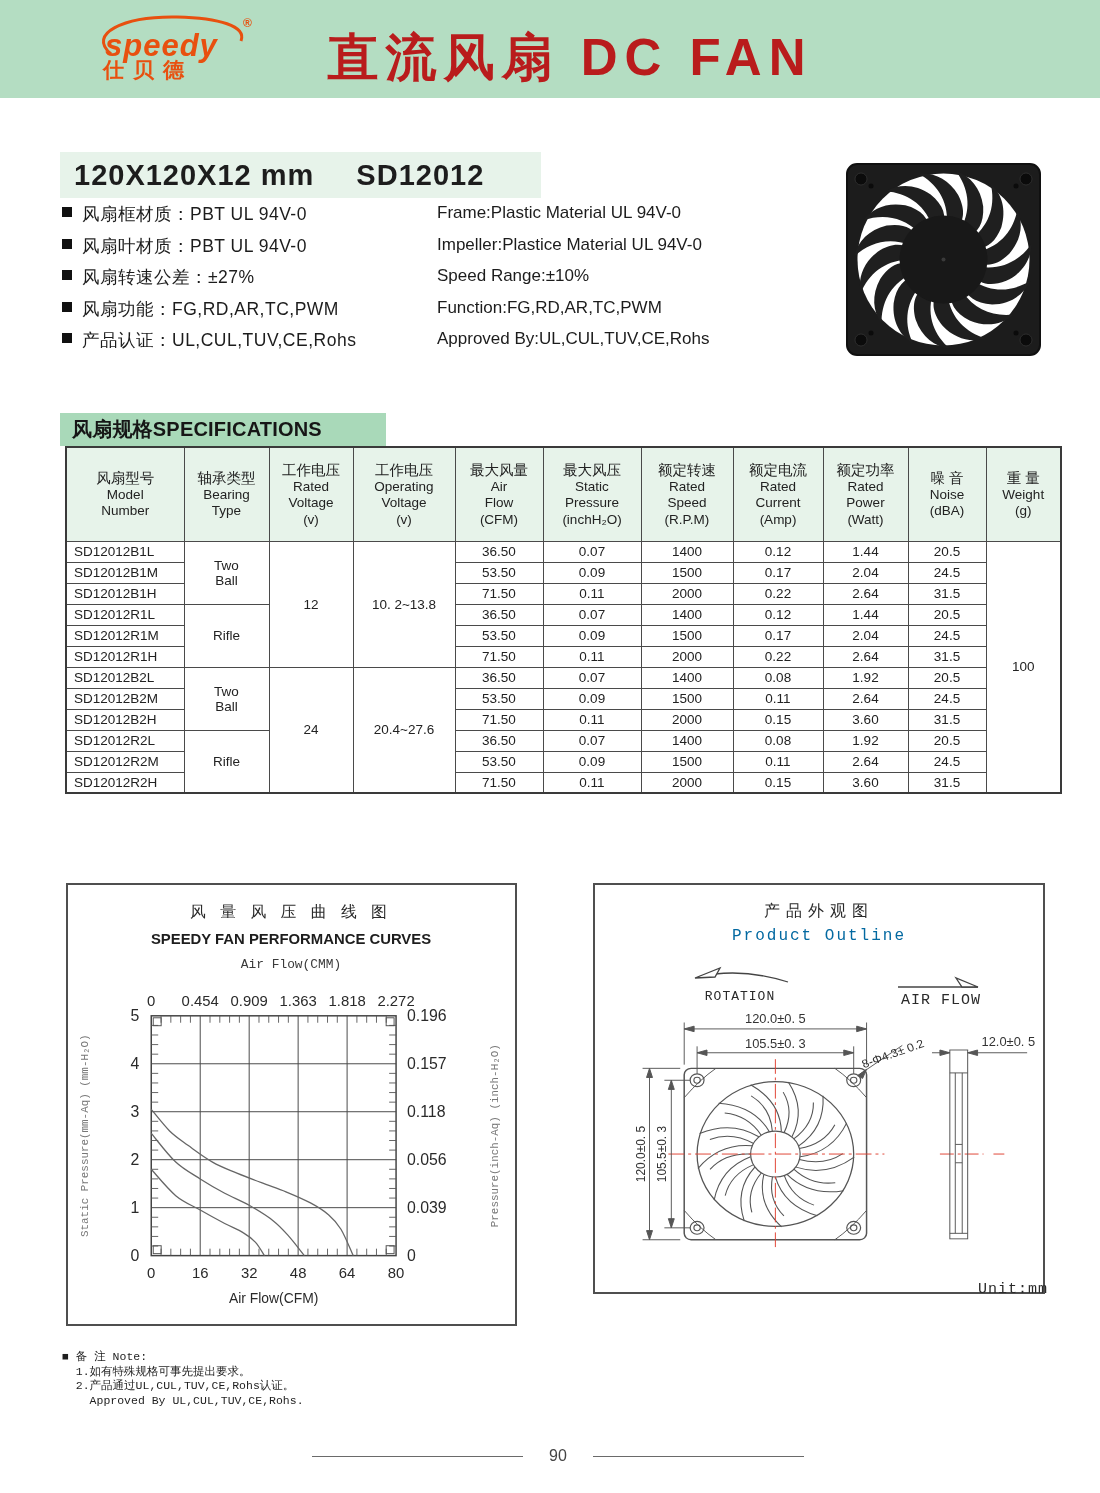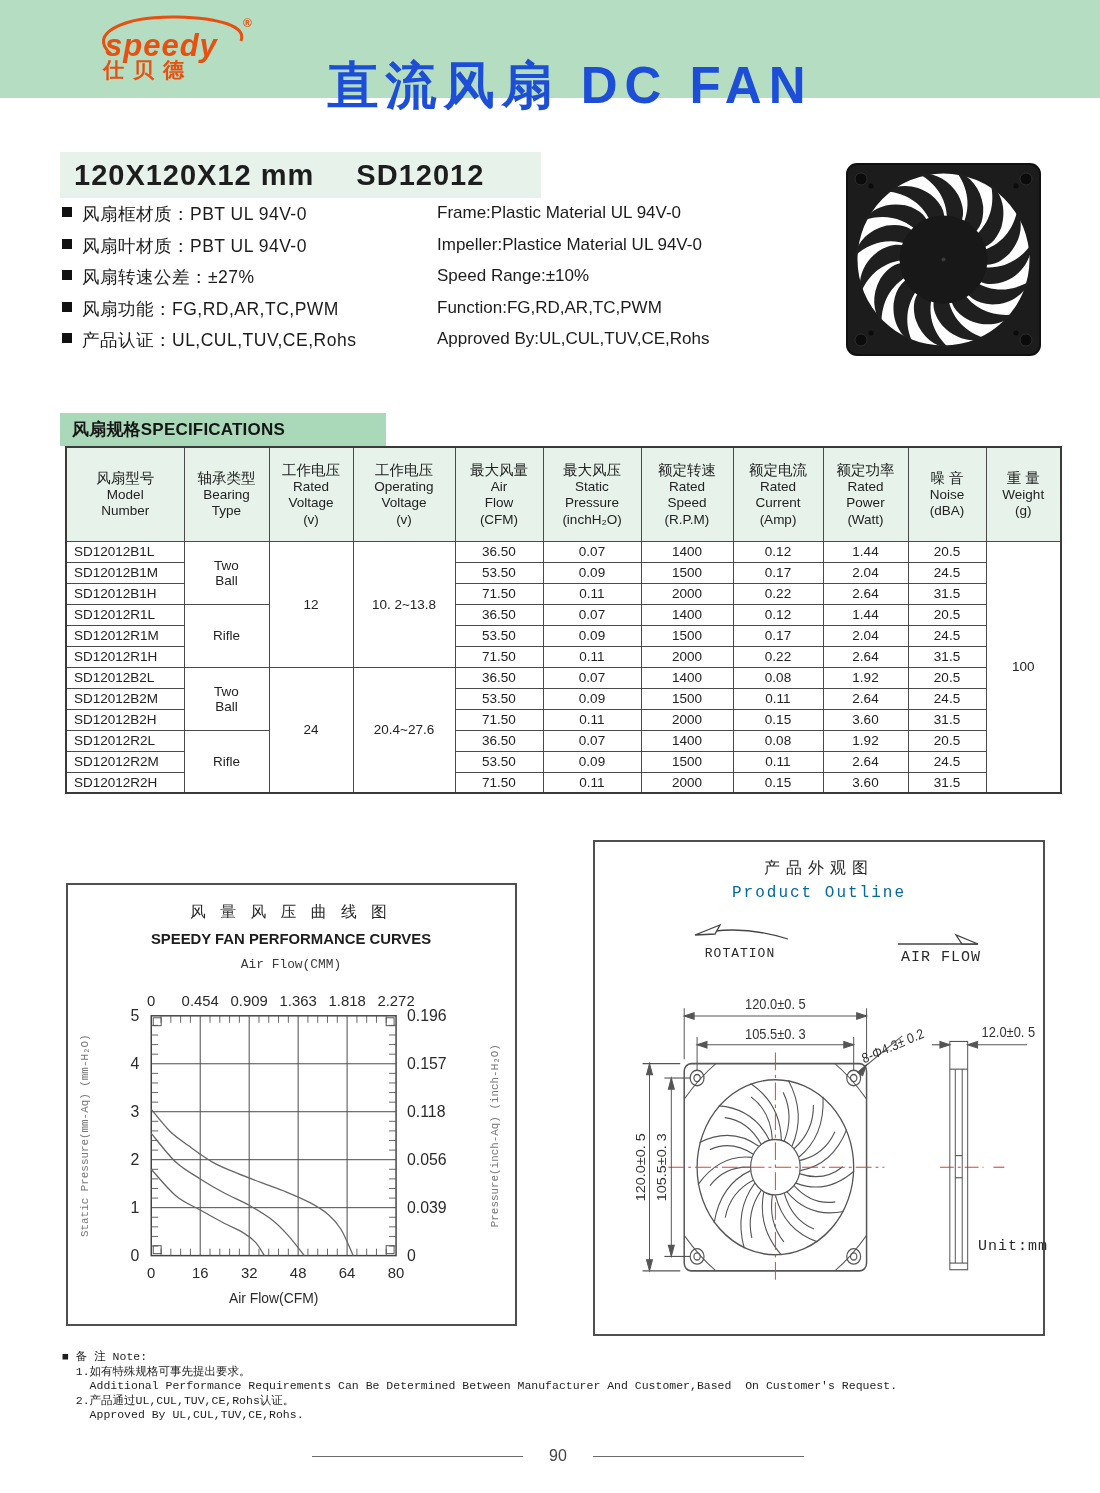--- a/index.html
+++ b/index.html
@@ -11,49 +11,49 @@
   .abs { position:absolute; }
 
   
   .header-band { left:0; top:8; width:1100px; height:98px; background:var(--green-band,#b4ddc2); }
   .logo { left:95px; top:14px; width:180px; height:86px; color:var(--logo-orange,#e8500f); }
   .logo .word { position:absolute; left:10px; top:14px; font-size:31px; font-weight:bold; font-style:italic; letter-spacing:1px; }
   .logo .reg { position:absolute; left:148px; top:2px; font-size:12px; font-weight:bold; }
   .logo .cn { position:absolute; left:8px; top:42px; font-size:21px; font-weight:bold; letter-spacing:9px; white-space:nowrap; }
   .header-title {
     left:0; right:0; top:24px; text-align:center; padding-left:40px;
-    font-size:51px; font-weight:bold; letter-spacing:7px; color:#1d4ed8; white-space:nowrap;margin-top:28px;
+    font-size:51px; font-weight:bold; letter-spacing:7px; color:#b91c1c; white-space:nowrap;
   }
 
   
   .model-bar { left:60px; top:152px; width:481px; height:46px; background:var(--pale-green,#e7f3ea); }
   .model-bar .txt { position:absolute; left:14px; top:0; line-height:46px; font-size:29px; font-weight:bold; color:#1d1d1d; letter-spacing:1px; white-space:nowrap; }
   .model-bar .txt .gap { display:inline-block; width:42px; }
   .features { left:62px; top:202px; width:780px; }
   .feature-row { position:relative; height:31.5px; }
   .feature-row .bullet { position:absolute; left:0; top:5px; width:10px; height:10px; background:#111; }
   .feature-row .cn { position:absolute; left:20px; top:0; font-size:17.5px; color:#1c1c1c; letter-spacing:0.5px; white-space:nowrap; }
   .feature-row .en { position:absolute; left:375px; top:1px; font-size:17px; color:#1c1c1c; white-space:nowrap; }
   .fan-photo { left:845px; top:162px; width:197px; height:195px; }
 
   
   .spec-tab { left:60px; top:413px; width:326px; height:33px; background:var(--tab-green,#a9d9b9);
-              font-size:17px; font-weight:bold; color:#161616; line-height:33px; padding-left:12px; letter-spacing:0.2px; }
+              font-size:20px; font-weight:bold; color:#161616; line-height:33px; padding-left:12px; letter-spacing:0.2px; }
   .spec-table { left:65px; top:446px; border-collapse:collapse; table-layout:fixed; width:995px; }
   .spec-table th, .spec-table td { border:1px solid #4a4a4a; text-align:center; vertical-align:middle; }
   .spec-table { border:2px solid #3a3a3a; }
   .spec-table th { background:var(--pale-green,#e7f3ea); height:94px; font-weight:normal; padding:2px 1px; }
   .spec-table th .h-cn { font-size:14.5px; color:#222; line-height:18px; }
   .spec-table th .h-en { font-size:13.5px; color:#222; line-height:16.5px; }
   .spec-table td { height:21px; font-size:13.5px; color:#222; padding:0 2px; }
   .spec-table td.model-cell { text-align:left; padding-left:7px; }
 
   
   .chart-panel { left:66px; top:883px; width:451px; height:443px; border:2px solid #4f4f4f; background:#fff;padding-left:29px; }
-  .outline-panel { left:593px; top:840px; width:452px; height:496px; border:2px solid #4f4f4f; background:#fff; }
+  .outline-panel { left:593px; top:883px; width:452px; height:411px; border:2px solid #4f4f4f; background:#fff; }
   .outline-title-cn { left:0; right:0; top:16px; text-align:center; font-size:16px; letter-spacing:6px; color:#2a2a2a; }
   .outline-title-en { left:0; right:0; top:42px; text-align:center; font-size:16px; letter-spacing:2px; color:#0369a1;
                       font-family:"Liberation Mono","DejaVu Sans Mono",monospace; }
   .mono-label { font-family:"Liberation Mono","DejaVu Sans Mono",monospace; color:#2a2a2a; }
   .rotation-label { left:95px; top:104px; width:100px; text-align:center; font-size:13px; letter-spacing:1px; }
   .airflow-label { left:300px; top:107px; width:92px; text-align:center; font-size:15px; letter-spacing:1px; }
   .unit-label { left:383px; top:396px; font-size:15px; letter-spacing:1px; }
   .svg-fill { position:absolute; inset:0; width:100%; height:100%; }
 
   
@@ -634,21 +634,20 @@
     <text transform="translate(302,188) rotate(-21)" text-anchor="middle" font-size="12.5" fill="#333">8-Φ4.3± 0.2</text>
     <text x="390" y="176" font-size="13" fill="#333">12.0±0. 5</text>
   </svg>
 
   <div class="abs mono-label unit-label">Unit:mm</div>
 </div>
 
 <div class="abs notes">
     <div>■ 备 注 Note:</div>
     <div>  1.如有特殊规格可事先提出要求。</div>
-    <div>    Additional Performance Requirements Can Be Determined Between Manufacturer And Customer,Based  On Customer's Request.</div>
     <div>  2.产品通过UL,CUL,TUV,CE,Rohs认证。</div>
     <div>    Approved By UL,CUL,TUV,CE,Rohs.</div>
   </div>
 
 <div class="abs footer">
   <div class="rule"></div>
   <div class="pg">90</div>
   <div class="rule"></div>
 </div>
 

